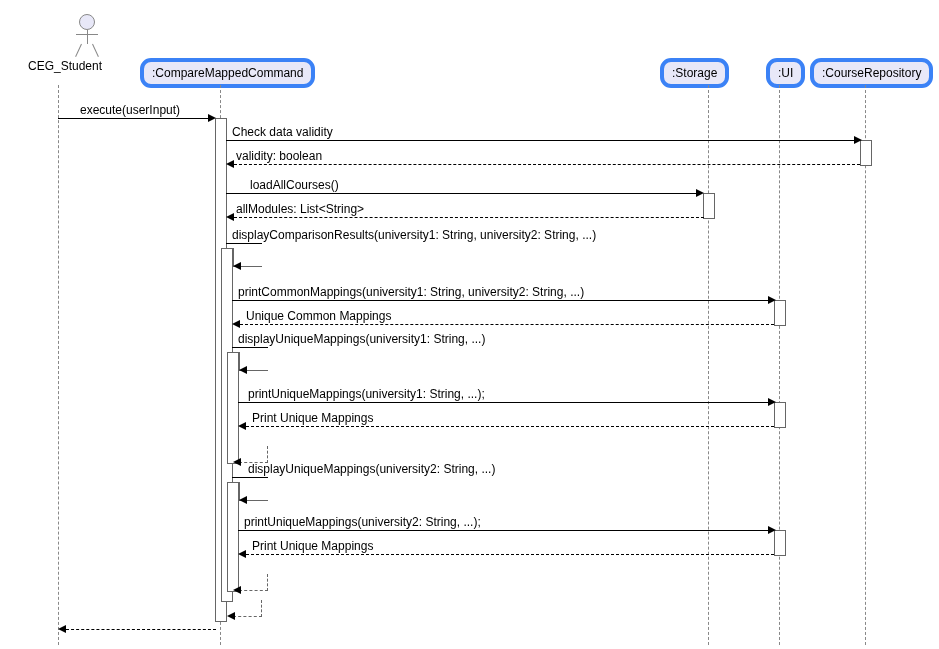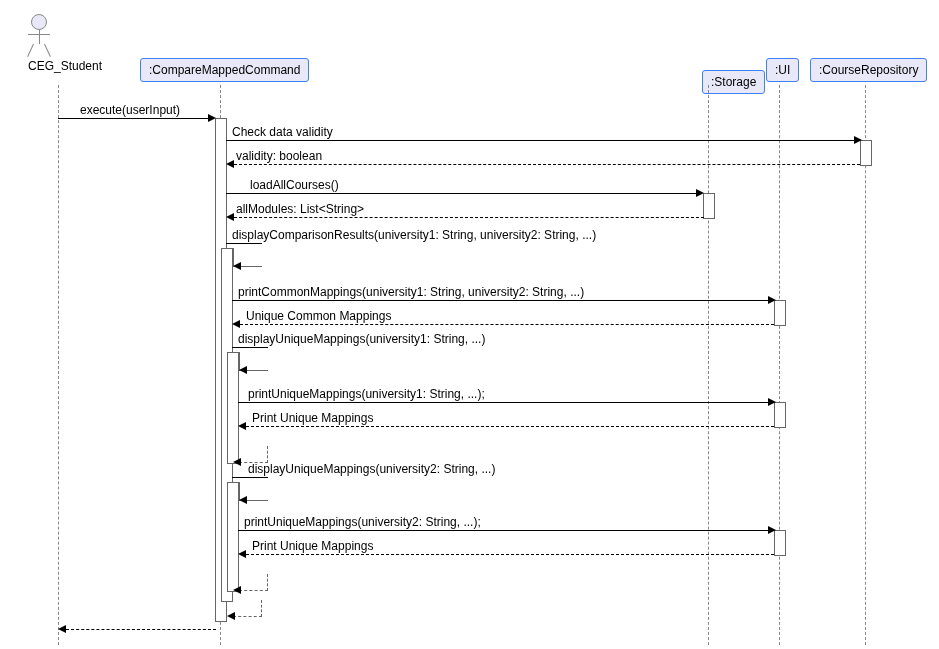--- a/index.html
+++ b/index.html
@@ -10,21 +10,21 @@
     background: #fff;
     width: 939px;
   }
   .diagram {
     position: relative;
     width: 920px;
     height: 640px;
   }
   .actor {
     position: absolute;
-    text-align: left;
+    text-align: right;
   }
   .actor-figure {
     display: inline-block;
   }
   .actor-head {
     width: 14px;
     height: 14px;
     border: 1px solid #888;
     border-radius: 50%;
     background: #e8e8f8;
@@ -53,24 +53,24 @@
     position: absolute;
     top: 0;
     width: 1px;
     height: 14px;
     background: #888;
   }
   .actor-legs::before { left: 4px; transform: rotate(25deg); transform-origin: top; }
   .actor-legs::after { right: 4px; transform: rotate(-25deg); transform-origin: top; }
   .participant {
     position: absolute;
-    border: 1px solid #3b82f6;
+    border: 4px solid #3b82f6;
     background: #e8e8f8;
     padding: 4px 8px;
-    border-radius: 3px;
+    border-radius: 11px;
     font-size: 12px;
     white-space: nowrap;
   }
   .lifeline {
     position: absolute;
     border-left: 1px dashed #888;
     top: 75px;
     height: 560px;
   }
   .activation {
@@ -127,21 +127,21 @@
     <div class="actor-figure">
       <div class="actor-head"></div>
       <div class="actor-body"></div>
       <div class="actor-arms"></div>
       <div class="actor-legs"></div>
     </div>
     <div>CEG_Student</div>
   </div>
 
   <div class="participant" style="left:130px; top:48px;">:CompareMappedCommand</div>
-  <div class="participant" style="left:692px; top:48px;margin-top:12px;">:Storage</div>
+  <div class="participant" style="left:650px; top:48px;">:Storage</div>
   <div class="participant" style="left:756px; top:48px;">:UI</div>
   <div class="participant" style="left:800px; top:48px;">:CourseRepository</div>
 
   <div class="lifeline" style="left:48px;"></div>
   <div class="lifeline" style="left:210px;"></div>
   <div class="lifeline" style="left:698px;"></div>
   <div class="lifeline" style="left:769px;"></div>
   <div class="lifeline" style="left:855px;"></div>
 
   <div class="activation" style="left:205px; top:108px; height:502px;"></div>

